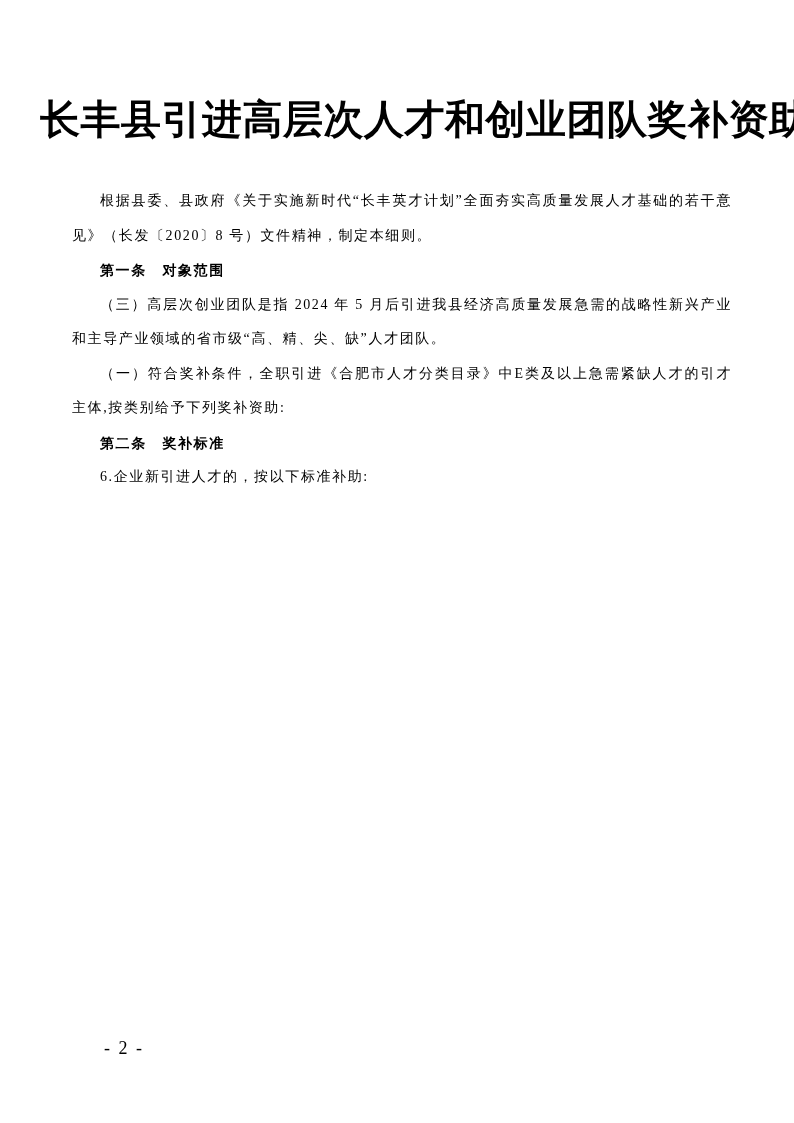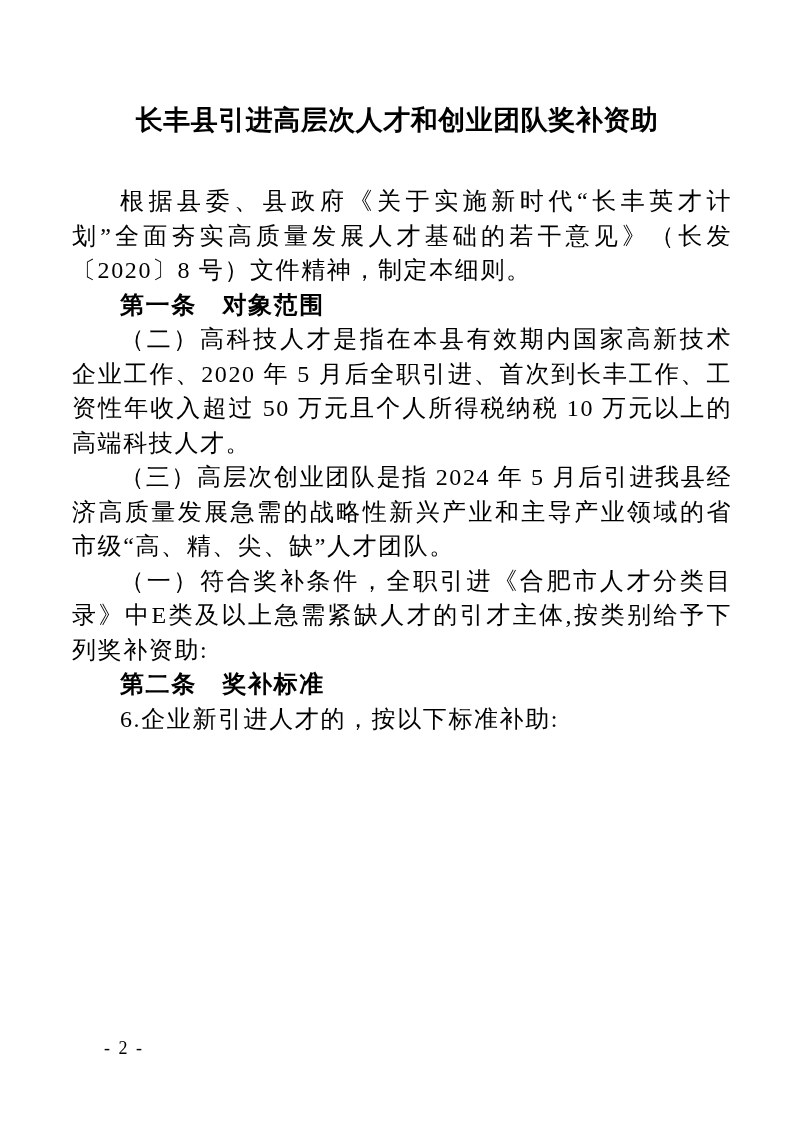--- a/index.html
+++ b/index.html
@@ -19,34 +19,34 @@
     position: absolute;
     left: 0;
     top: 0;
     width: 794px;
     height: 1123px;
     background: #ffffff;
     overflow: hidden;
   }
   .doc-title {
     margin: 95px 40px 0 40px;
-    font-size: 27px;
+    font-size: 40px;
     line-height: 50px;
     font-weight: bold;
     text-align: center;
     letter-spacing: 0.5px;
     font-family: "Liberation Serif", "DejaVu Serif", serif;
   }
   .title-line {
     display: block;
     white-space: nowrap;
   }
   .doc-body {
     margin: 39px 62px 0 72px;
-    font-size: 24px;
+    font-size: 14px;
     line-height: 34.5px;
     letter-spacing: 1.6px;
     text-align: justify;
     text-justify: inter-character;
   }
   .para {
     margin: 0;
     padding: 0;
     text-indent: 2em;
   }
@@ -68,21 +68,20 @@
 
 <div class="page">
 
   <h1 class="doc-title">
     <span class="title-line">长丰县引进高层次人才和创业团队奖补资助</span>
   </h1>
 
   <div class="doc-body">
     <p class="para">根据县委、县政府《关于实施新时代“长丰英才计划”全面夯实高质量发展人才基础的若干意见》（长发〔2020〕8 号）文件精神，制定本细则。</p>
     <p class="para heading">第一条　对象范围</p>
-    <p class="para">（二）高科技人才是指在本县有效期内国家高新技术企业工作、2020 年 5 月后全职引进、首次到长丰工作、工资性年收入超过 50 万元且个人所得税纳税 10 万元以上的高端科技人才。</p>
     <p class="para">（三）高层次创业团队是指 2024 年 5 月后引进我县经济高质量发展急需的战略性新兴产业和主导产业领域的省市级“高、精、尖、缺”人才团队。</p>
     <p class="para">（一）符合奖补条件，全职引进《合肥市人才分类目录》中E类及以上急需紧缺人才的引才主体,按类别给予下列奖补资助:</p>
     <p class="para heading">第二条　奖补标准</p>
     <p class="para">6.企业新引进人才的，按以下标准补助:</p>
   </div>
 
   <div class="page-number">- 2 -</div>
 
 </div>
 

